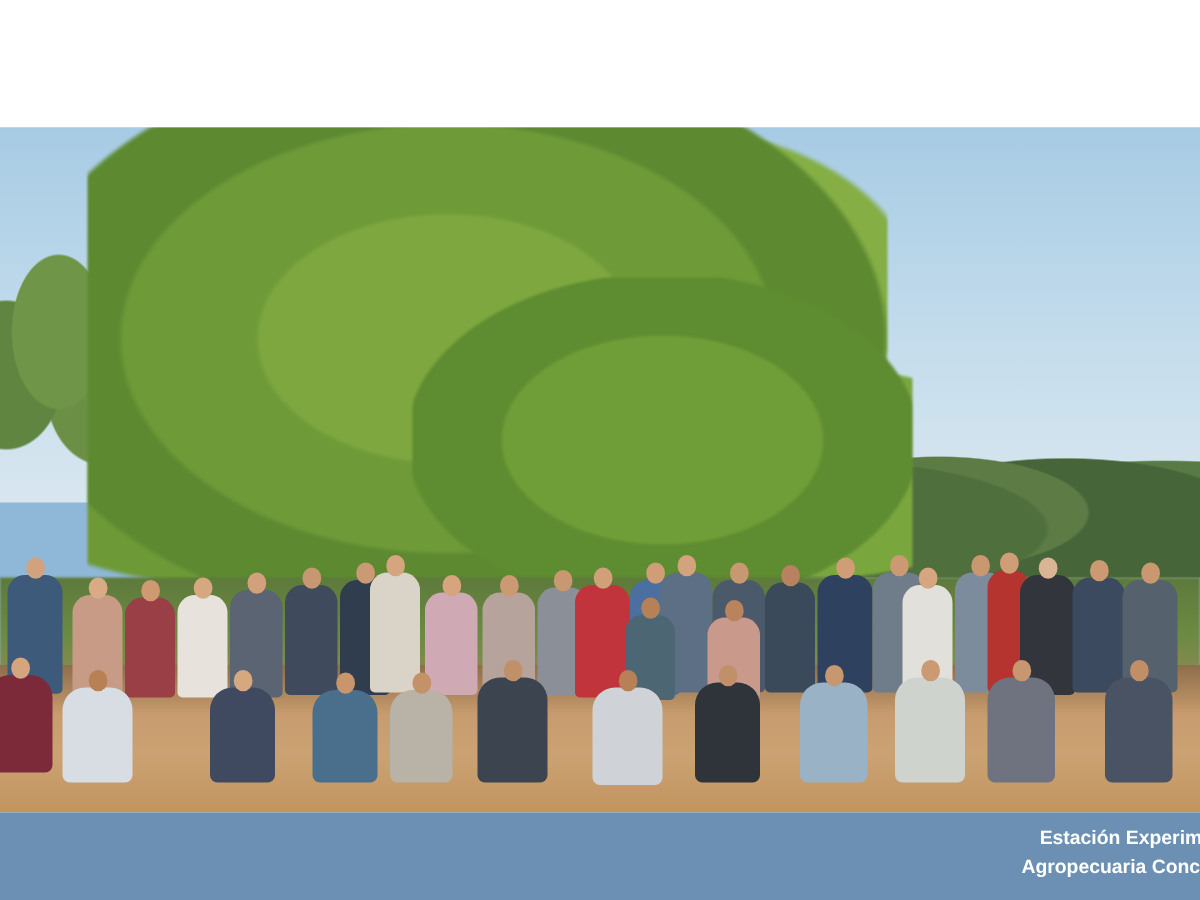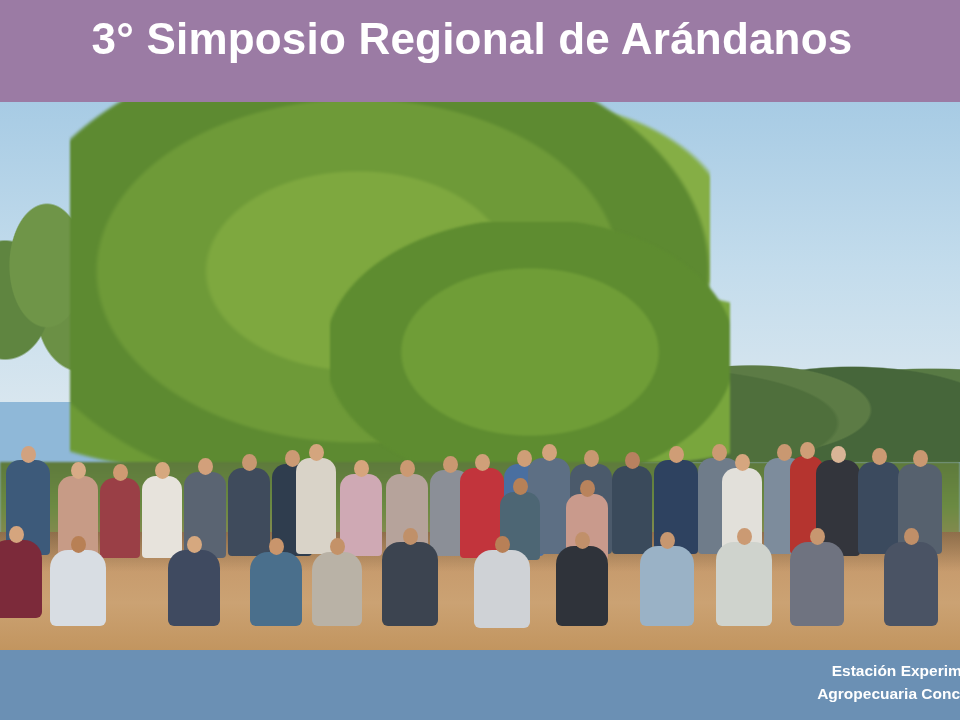--- a/index.html
+++ b/index.html
@@ -170,23 +170,20 @@
     line-height: 23px;
     white-space: nowrap;
     font-family: "Liberation Sans", sans-serif;
   }
 </style>
 </head>
 <body>
 
 <div class="slide">
 
-  <div class="title-bar">
-    <div class="title-text">3° Simposio Regional de Arándanos</div>
-  </div>
 
   <div class="photo">
     <div class="sky"></div>
     <div class="treeline"></div>
     <div class="palm"></div>
     <div class="canopy"></div>
     <div class="canopy2"></div>
     <div class="grass"></div>
     <div class="ground"></div>
     <div class="ground-shadow"></div>

